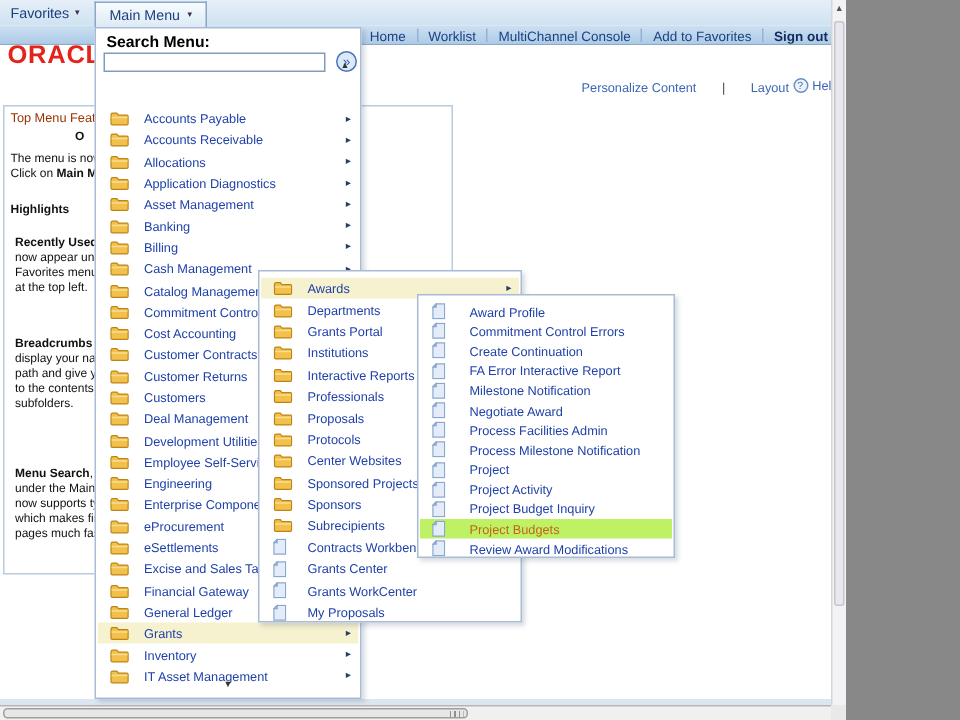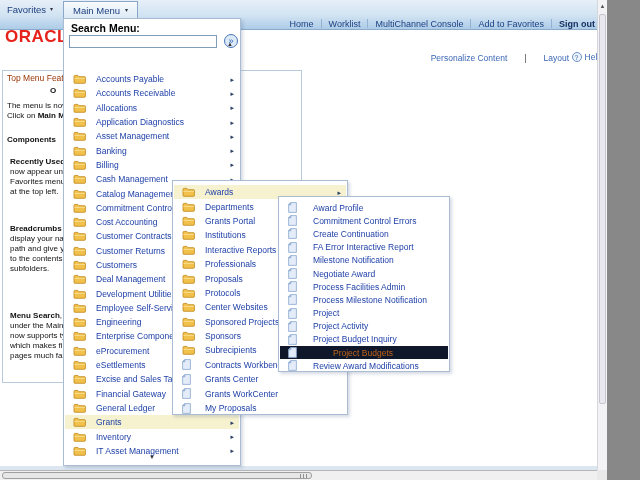--- a/index.html
+++ b/index.html
@@ -1,18 +1,18 @@
 <!DOCTYPE html>
 <html><head>
 <meta charset="utf-8">
 <style>
   * { margin:0; padding:0; box-sizing:border-box; }
   body { background:#888; }
   .screen {
-    position:relative; width:607px; height:480px; overflow:hidden;
+    position:relative; width:564px; height:480px; overflow:hidden;
     background:#ffffff; font-family:"Liberation Sans", sans-serif;
   }
   
   .hdr-row1 { position:absolute; left:0; top:0; width:640px; height:17px;
     background:linear-gradient(#e6eff8,#cfe2f1); }
   .hdr-row2 { position:absolute; left:0; top:17px; width:640px; height:13px;
     background:linear-gradient(#cde0f1,#adcce8); border-bottom:1px solid #8aaac9; }
   .fav-tab { position:absolute; left:7px; top:2px; height:14px; display:flex;
     align-items:center; gap:4px; font-size:9.5px; color:#1c3e7d; cursor:pointer; z-index:31;}
   .mm-tab { position:absolute; left:63px; top:1px; height:17px; padding:0 9px;
@@ -54,21 +54,21 @@
   #list2 { top:4px; height:230px; }
   #list3 { top:4px; height:172px; }
   .mi { display:flex; align-items:center; padding-left:8px; height:14.3px; cursor:pointer; }
   #list2 .mi { height:14.4px; }
   #list3 .mi { height:13.2px; }
   .ic { width:13px; display:flex; align-items:center; flex:0 0 13px; }
   .lbl { margin-left:10px; font-size:8.5px; color:#1f41a8; white-space:nowrap; }
   #list3 .lbl { margin-left:12px; }
   .arr { margin-left:auto; padding-right:5px; font-size:7px; color:#2a3f66; line-height:1; }
   .hl  { background:#f6f1cf; }
-  .hov { background:#0f172a;gap:20px; }
+  .hov { background:#bef264; }
   .hov .lbl { color:#c2641a; }
   
   .search-label { position:absolute; left:7px; top:3px; font-size:10.5px;
     font-weight:bold; color:#000; }
   .search-input { position:absolute; left:5px; top:16px; width:148px; height:13px;
     border:1px solid #7f9db9; font-size:9px; padding:0 2px; font-family:"Liberation Sans",sans-serif; }
   .search-go { position:absolute; left:160px; top:15px; width:14px; height:14px;
     border:1px solid #4a76b8; border-radius:50%; background:#dce9f7; color:#2a5db0;
     font-size:9px; line-height:12px; text-align:center; cursor:pointer; }
   .scroll-up { position:absolute; right:7px; top:22px; font-size:6px; color:#333; cursor:pointer; }
@@ -131,21 +131,21 @@
     <span class="hicon">?</span>
     <span>Help</span>
   </div>
 
   <div class="pagelet">
     <div class="pg-title">Top Menu Features</div>
     <div class="pg-body">
         <div class="pline" style="padding-left: 43px;"><b>O</b></div>
         <div class="pline" style="margin-top: 5px;"><span>The menu is now at the top!</span></div>
         <div class="pline"><span>Click on </span><b>Main Menu</b><span> to get started.</span></div>
-        <div class="pline" style="margin-top: 14px;"><b>Components</b></div>
+        <div class="pline" style="margin-top: 14px;"><b>Highlights</b></div>
         <div class="pline" style="margin-top: 12px; padding-left: 3px;"><b>Recently Used</b><span> pages</span></div>
         <div class="pline" style="padding-left: 3px;"><span>now appear under the</span></div>
         <div class="pline" style="padding-left: 3px;"><span>Favorites menu, located</span></div>
         <div class="pline" style="padding-left: 3px;"><span>at the top left.</span></div>
         <div class="pline" style="margin-top: 27px; padding-left: 3px;"><b>Breadcrumbs</b><span> now</span></div>
         <div class="pline" style="padding-left: 3px;"><span>display your navigation</span></div>
         <div class="pline" style="padding-left: 3px;"><span>path and give you access</span></div>
         <div class="pline" style="padding-left: 3px;"><span>to the contents of</span></div>
         <div class="pline" style="padding-left: 3px;"><span>subfolders.</span></div>
         <div class="pline" style="margin-top: 37px; padding-left: 3px;"><b>Menu Search</b><span>, located</span></div>

